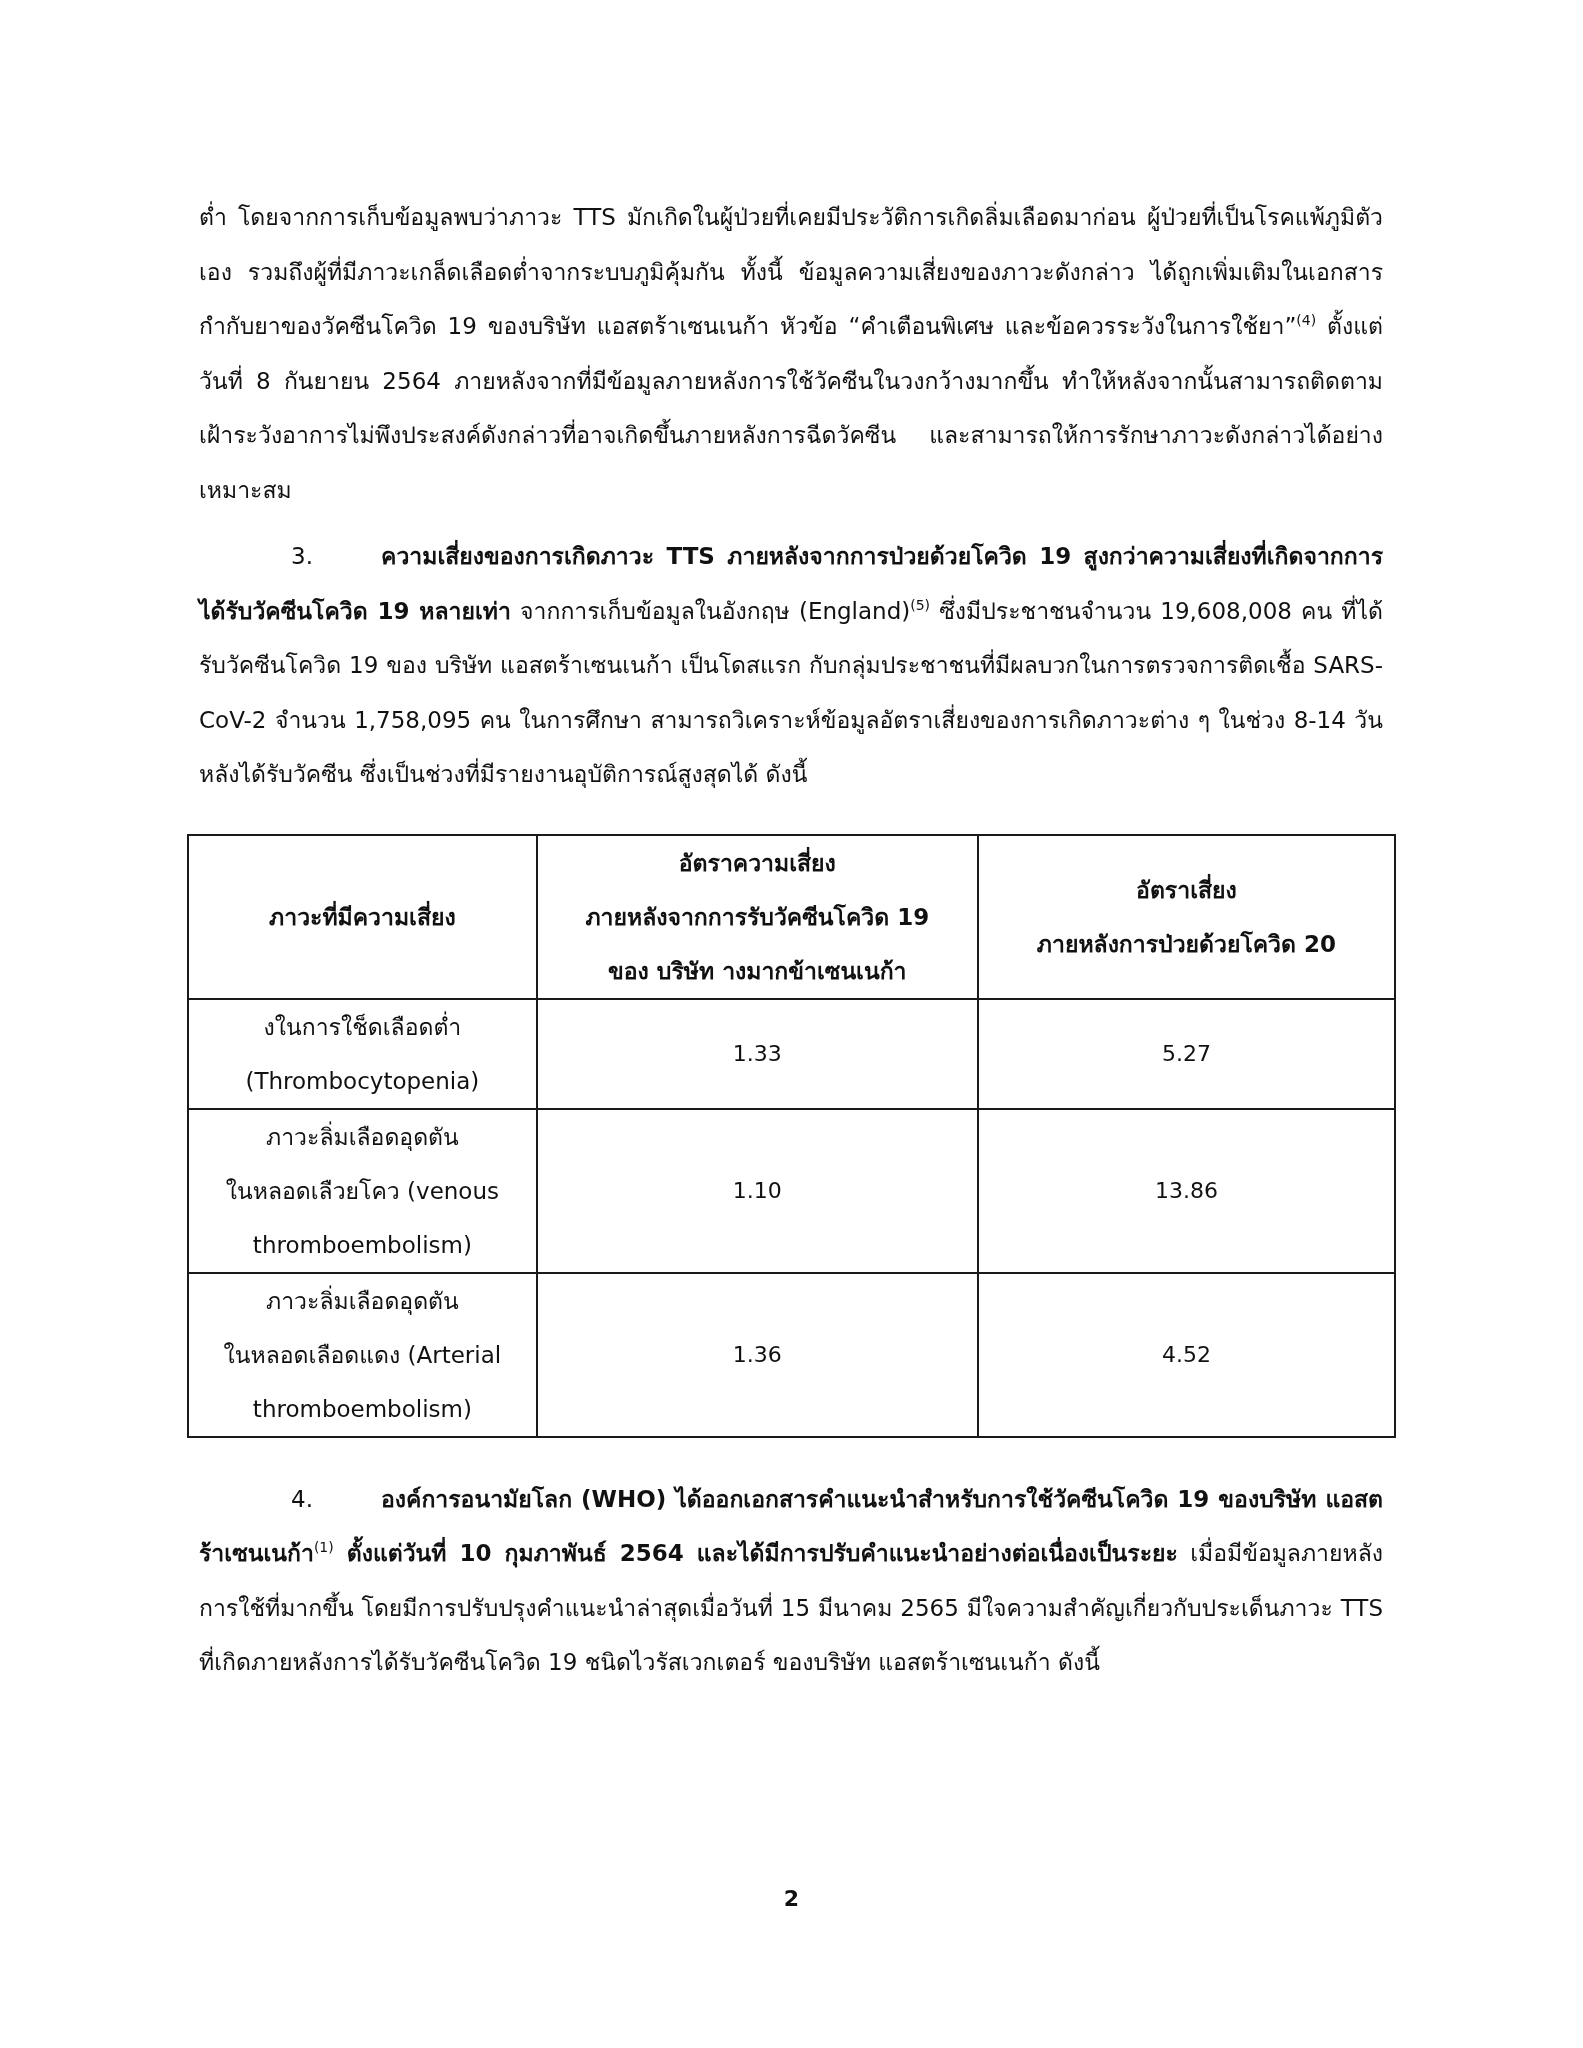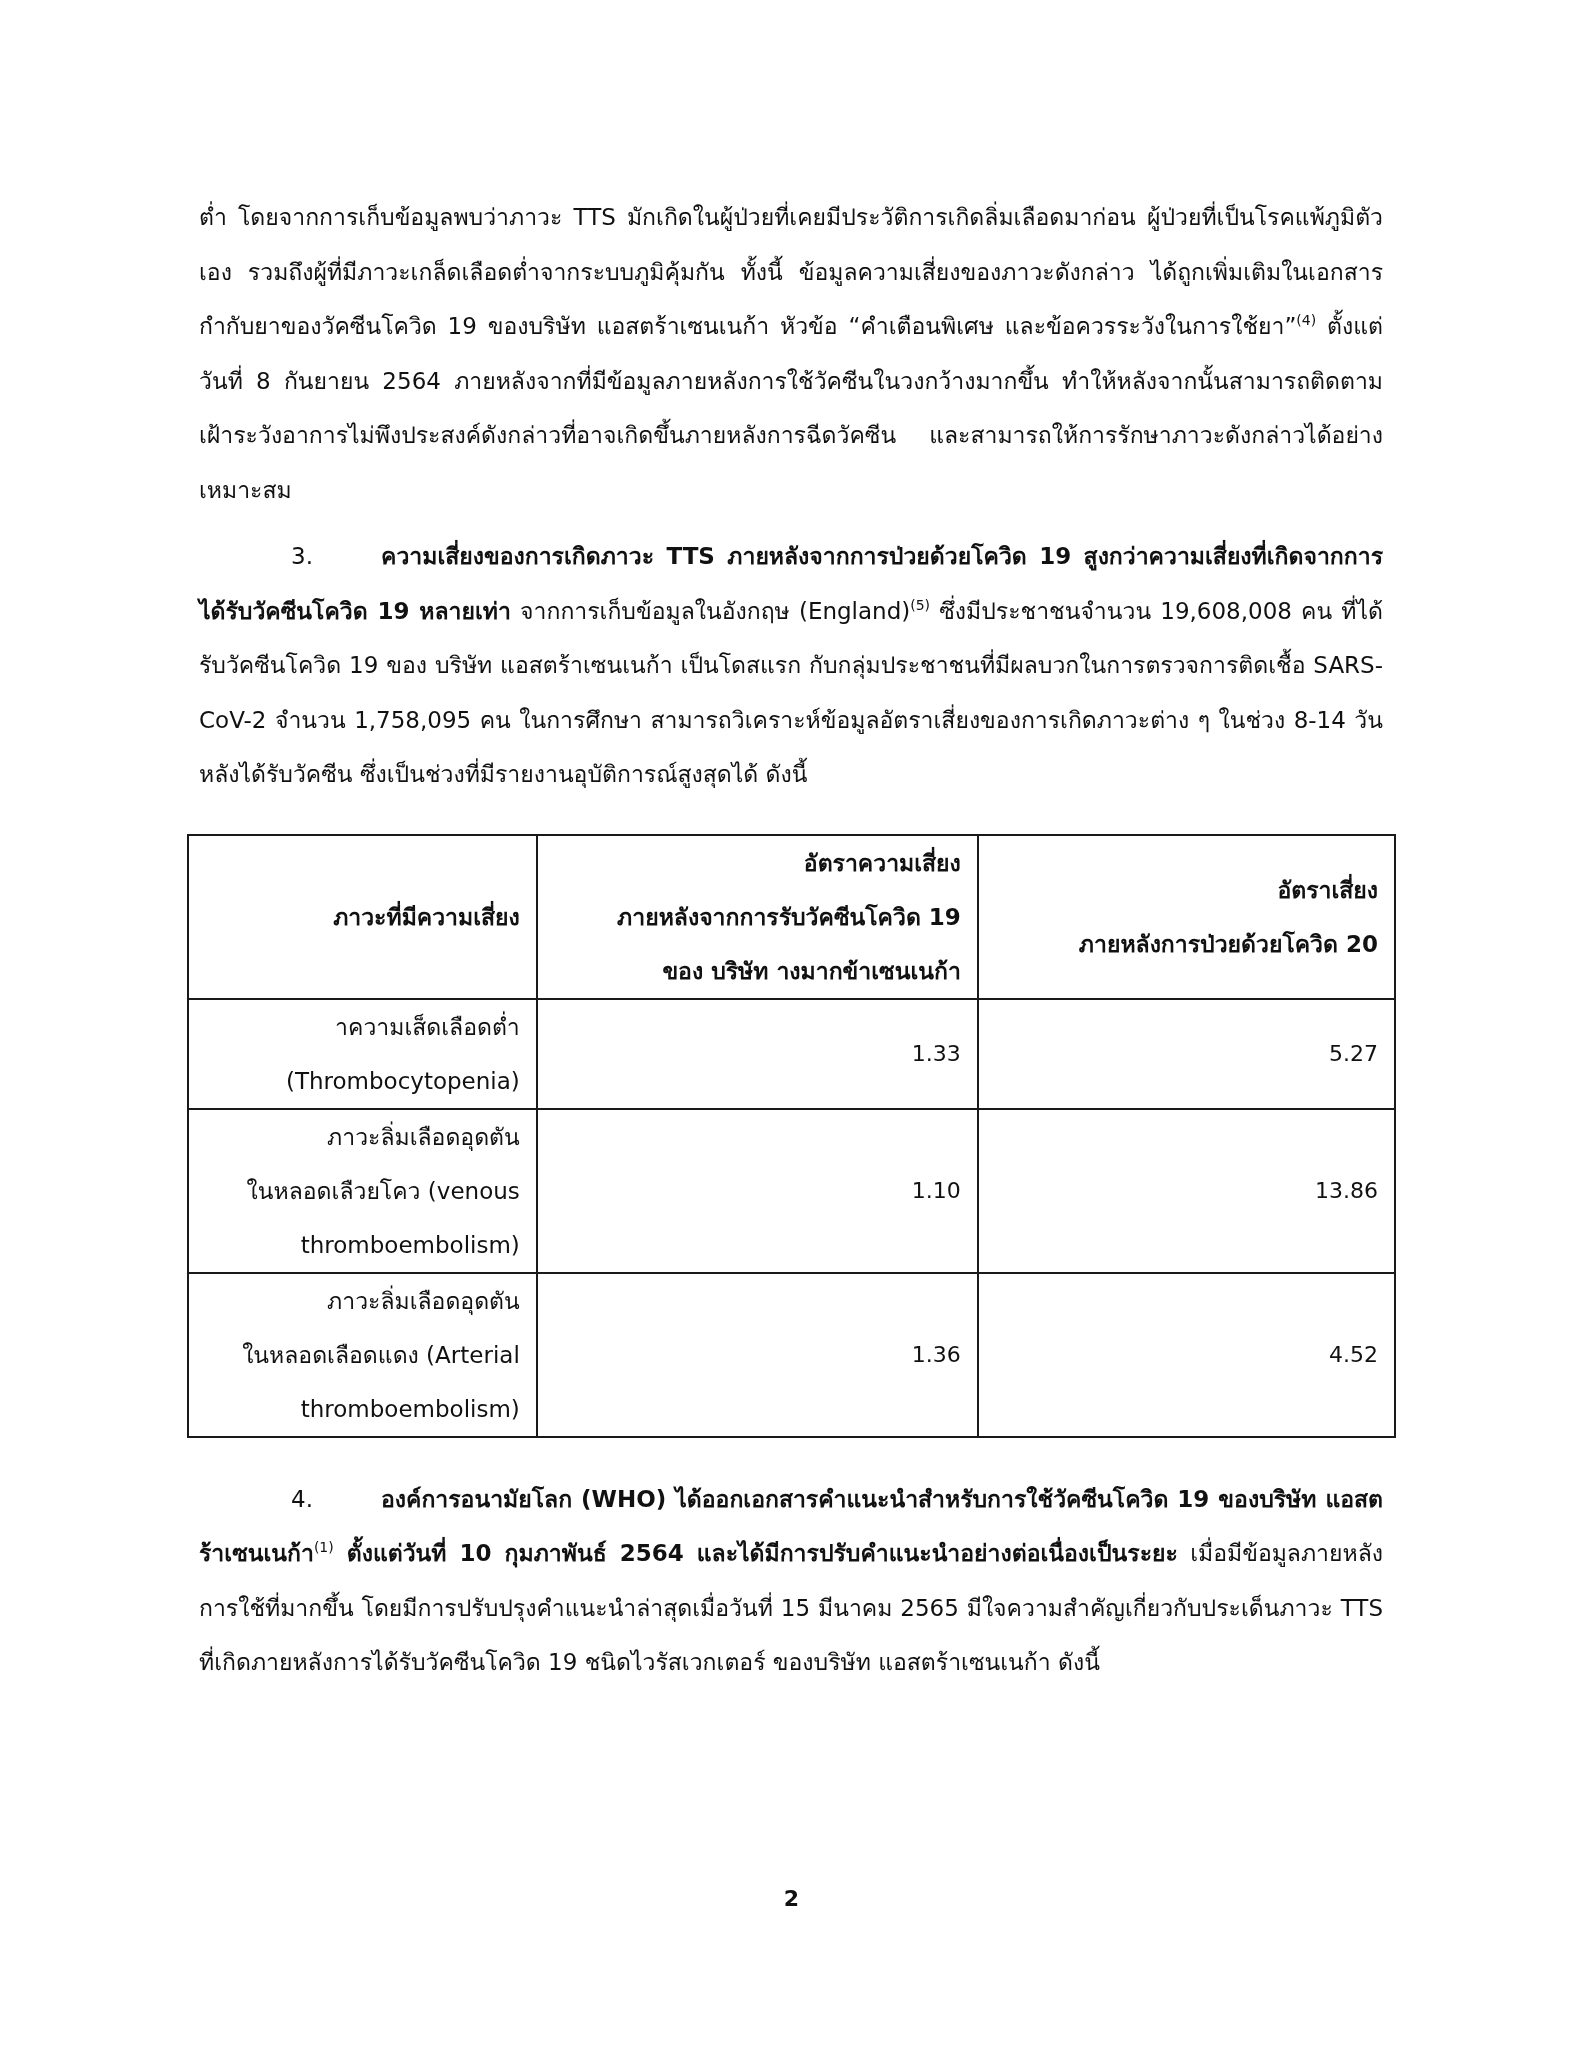--- a/index.html
+++ b/index.html
@@ -16,21 +16,21 @@
     .para { margin: 12px; }
     .indent { text-indent: 92px; }
     .num { display: inline-block; width: 90px; text-indent: 0; }
     b { font-weight: bold; }
     sup { font-size: 14px; vertical-align: 9px; line-height: 0; }
     table.risk {
       border-collapse: collapse; width: 1209px; margin: 32px 0 34px 0;
       font-size: 23px; line-height: 54px;
     }
     table.risk th, table.risk td {
-      border: 2px solid #1a1a1a; text-align: right; vertical-align: middle;
+      border: 2px solid #1a1a1a; text-align: center; vertical-align: middle;
       padding: 0 16px;
     }
     table.risk th { font-weight: bold; height: 160px; }
     table.risk td.val { font-size: 22px; }
     col.c1 { width: 349px; }
     col.c2 { width: 442px; }
     col.c3 { width: 418px; }
     .page-number {
       position: absolute; left: 0; width: 1583px; top: 1886px;
       text-align: center; font-size: 22px; font-weight: bold;
@@ -61,21 +61,21 @@
         </th>
         <th>
           <div>อัตราเสี่ยง</div>
           <div>ภายหลังการป่วยด้วยโควิด 20</div>
         </th>
       </tr>
     </thead>
     <tbody>
       <tr>
         <td>
-          <div>าความเส็ดเลือดต่ำ</div>
+          <div>งในการใช็ดเลือดต่ำ</div>
           <div>(Thrombocytopenia)</div>
         </td>
         <td class="val">1.33</td>
         <td class="val">5.27</td>
       </tr>
       <tr>
         <td>
           <div>ภาวะลิ่มเลือดอุดตัน</div>
           <div>ในหลอดเลืวยโคว (venous</div>
           <div>thromboembolism)</div>

